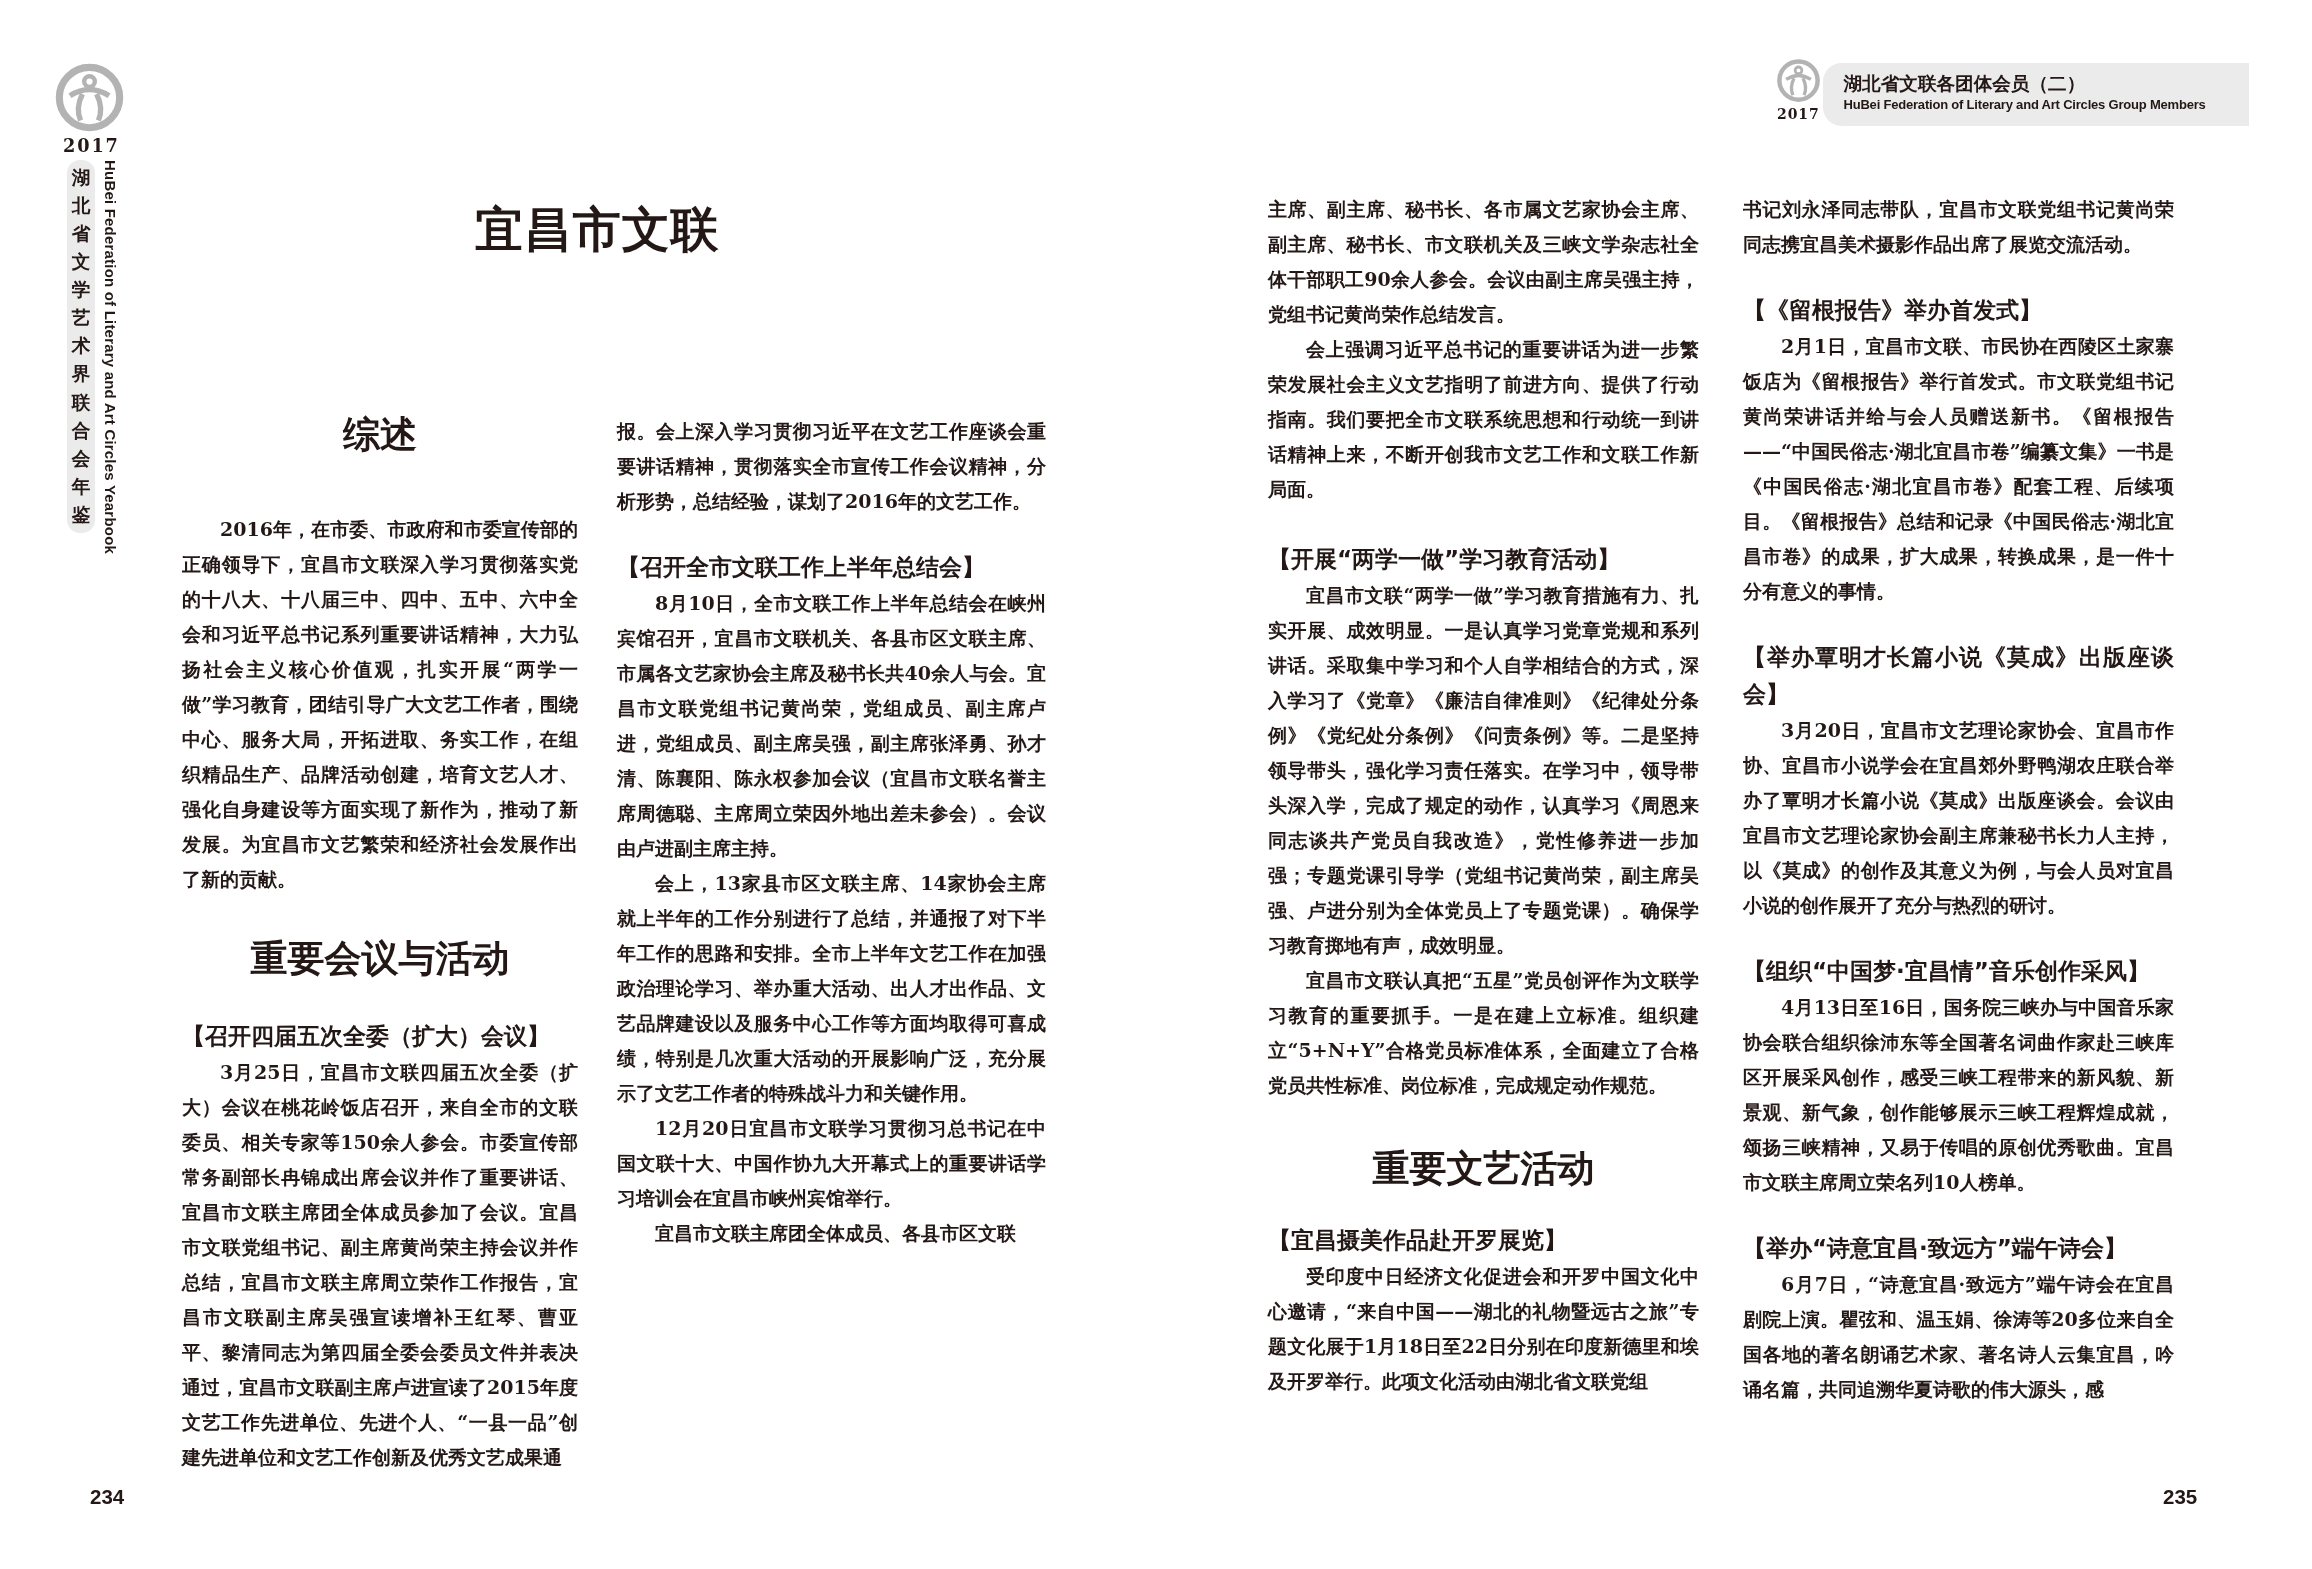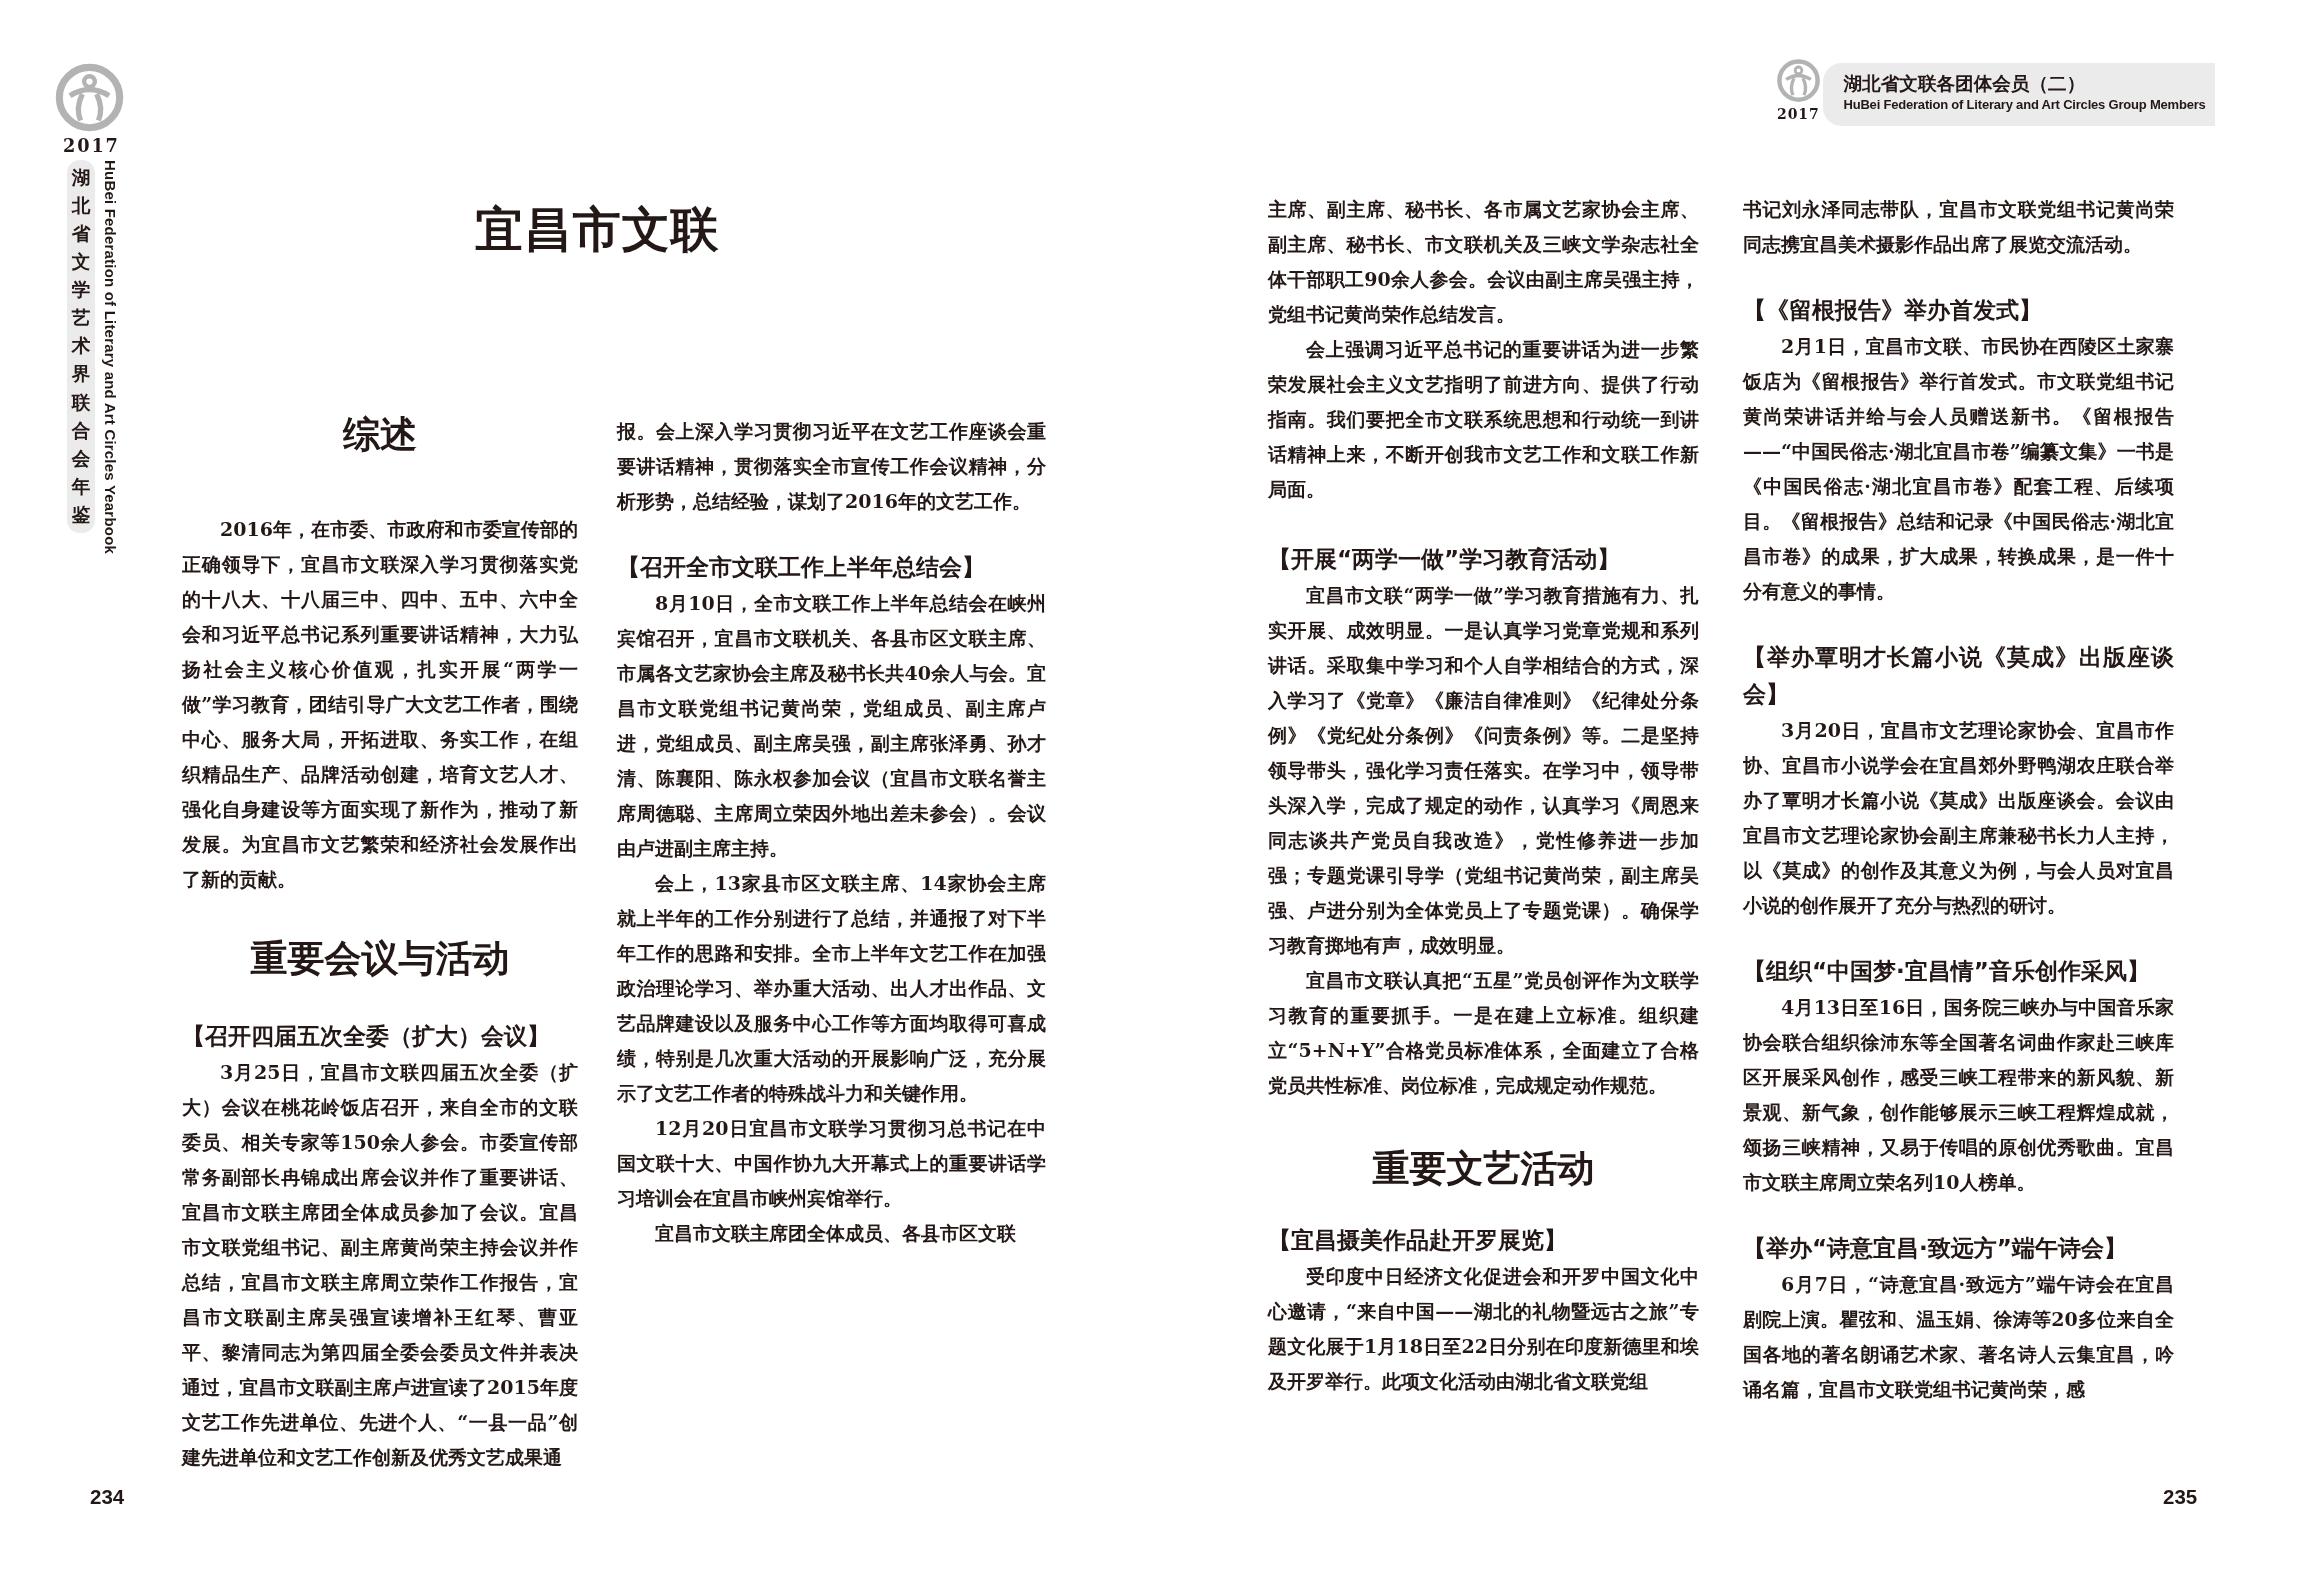--- a/index.html
+++ b/index.html
@@ -22,21 +22,21 @@
   }
   .side-box span { font-family:"DejaVu Sans",sans-serif; font-weight:bold; font-size:18.6px; line-height:20.5px; color:#231815; }
   .side-en {
     left:98px; top:160px; height:373px; width:20.5px;
     writing-mode:vertical-rl;
     font-family:"Liberation Sans",sans-serif; font-weight:bold; font-size:15px; color:#231815;
     white-space:nowrap; letter-spacing:0.2px;
   }
   
   .banner {
-    left:1823px; top:63px; width:392px; height:63px;
+    left:1823px; top:63px; width:426px; height:63px;
     background:#ebebeb; border-radius:18.6px 0 0 18.6px;
   }
   .banner-cn { position:absolute; left:20.5px; top:7.5px; font-family:"DejaVu Sans",sans-serif; font-weight:bold; font-size:18.6px; color:#231815; white-space:nowrap; }
   .banner-en { position:absolute; left:20.5px; top:34px; font-family:"Liberation Sans",sans-serif; font-size:13px; color:#231815; white-space:nowrap; font-weight:bold; letter-spacing:-0.2px; }
   
   .page-title { font-family:"DejaVu Serif",serif; font-weight:bold; font-size:48px; color:#231815; white-space:nowrap; letter-spacing:0.9px; }
   .sec-title { font-family:"DejaVu Sans",sans-serif; font-weight:bold; font-size:37px; color:#231815; white-space:nowrap; text-align:center; }
   
   .col { position:absolute; }
   .sub {
@@ -130,17 +130,17 @@
 
 <div class="col" style="left:1743px;top:192px;width:431px;">
   <p class="para noindent">书记刘永泽同志带队，宜昌市文联党组书记黄尚荣同志携宜昌美术摄影作品出席了展览交流活动。</p>
   <div class="sub" style="margin-top:30px;">【《留根报告》举办首发式】</div>
   <p class="para">2月1日，宜昌市文联、市民协在西陵区土家寨饭店为《留根报告》举行首发式。市文联党组书记黄尚荣讲话并给与会人员赠送新书。《留根报告——“中国民俗志·湖北宜昌市卷”编纂文集》一书是《中国民俗志·湖北宜昌市卷》配套工程、后续项目。《留根报告》总结和记录《中国民俗志·湖北宜昌市卷》的成果，扩大成果，转换成果，是一件十分有意义的事情。</p>
   <div class="sub" style="margin-top:30px;">【举办覃明才长篇小说《莫成》出版座谈会】</div>
   <p class="para">3月20日，宜昌市文艺理论家协会、宜昌市作协、宜昌市小说学会在宜昌郊外野鸭湖农庄联合举办了覃明才长篇小说《莫成》出版座谈会。会议由宜昌市文艺理论家协会副主席兼秘书长力人主持，以《莫成》的创作及其意义为例，与会人员对宜昌小说的创作展开了充分与热烈的研讨。</p>
   <div class="sub" style="margin-top:30px;">【组织“中国梦·宜昌情”音乐创作采风】</div>
   <p class="para">4月13日至16日，国务院三峡办与中国音乐家协会联合组织徐沛东等全国著名词曲作家赴三峡库区开展采风创作，感受三峡工程带来的新风貌、新景观、新气象，创作能够展示三峡工程辉煌成就，颂扬三峡精神，又易于传唱的原创优秀歌曲。宜昌市文联主席周立荣名列10人榜单。</p>
   <div class="sub" style="margin-top:30px;">【举办“诗意宜昌·致远方”端午诗会】</div>
-  <p class="para">6月7日，“诗意宜昌·致远方”端午诗会在宜昌剧院上演。瞿弦和、温玉娟、徐涛等20多位来自全国各地的著名朗诵艺术家、著名诗人云集宜昌，吟诵名篇，宜昌市文联党组书记黄尚荣，感</p>
+  <p class="para">6月7日，“诗意宜昌·致远方”端午诗会在宜昌剧院上演。瞿弦和、温玉娟、徐涛等20多位来自全国各地的著名朗诵艺术家、著名诗人云集宜昌，吟诵名篇，共同追溯华夏诗歌的伟大源头，感</p>
 </div>
 
 <div class="abs pageno" style="left:2163px;top:1485px;">235</div>
 
 
 </body></html>

